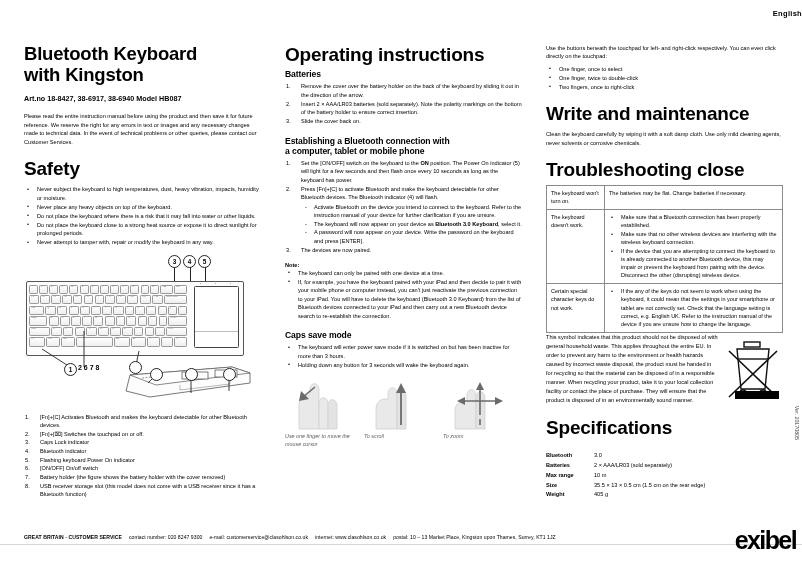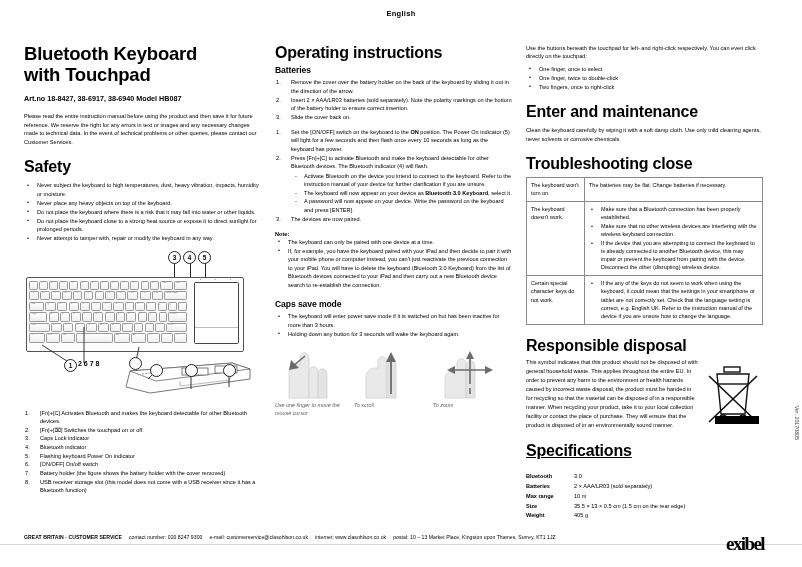--- a/index.html
+++ b/index.html
@@ -12,31 +12,31 @@
     overflow: hidden;
   }
   .page {
     position: relative;
     width: 802px; height: 567px;
     background: #fff;
   }
   .lang-header {
     position: absolute;
     top: 9px; left: 0; right: 0;
-    text-align: center;
+    text-align: right;
     font-size: 7.5px;
     font-weight: bold;
     letter-spacing: 0.3px;
   }
   .cols {
     position: absolute;
     top: 44px; left: 24px;
     width: 756px; height: 465px;
     display: flex;
-    gap: 14px;
+    gap: 24px;
   }
   .col { width: 237px; }
   .col-mid { width: 237px; }
   .col-right { width: 237px; }
 
   h1.title {
     font-size: 18.5px;
     font-weight: bold;
     line-height: 1.12;
     margin: 0 0 9px 0;
@@ -47,21 +47,21 @@
     font-weight: bold;
     margin: 0 0 9px 0;
   }
   p.intro {
     font-size: 5.6px;
     line-height: 1.5;
     margin: 0 0 12px 0;
     text-align: left;
   }
   h2 {
-    font-size: 16px;
+    font-size: 19px;
     font-weight: bold;
     margin: 0 0 5px 0;
     letter-spacing: -0.2px;
   }
   h2.tight { margin-bottom: 3px; }
   h3 {
     font-size: 8.6px;
     font-weight: bold;
     margin: 0 0 3px 0;
     letter-spacing: -0.1px;
@@ -329,42 +329,42 @@
     position: absolute;
     left: 24px; bottom: 27px;
     font-size: 5.1px;
     letter-spacing: 0.05px;
     white-space: nowrap;
   }
   .footer .lbl { font-weight: bold; }
   .footer .sp { display: inline-block; width: 7px; }
   .logo {
     position: absolute;
-    right: 38px; bottom: 14px;
-    font-size: 19px;
+    right: 6px; bottom: 14px;
+    font-size: 25px;
     font-weight: bold;
     letter-spacing: -1.6px;
     line-height: 1;
-    font-family: Liberation Serif, serif;
+    font-family: Liberation Sans, sans-serif;
   }
 </style>
 </head>
 <body>
 
 <div class="page">
 
   <div class="lang-header">English</div>
 
   <div class="cols">
 
     <div class="col">
 
       <h1 class="title">
         <span>Bluetooth Keyboard</span><br>
-        <span>with Touchpad</span>
+        <span>with Kingston</span>
       </h1>
 
       <div class="artno">Art.no  18-8427, 38-6917, 38-6940  Model  HB087</div>
 
       <p class="intro">Please read the entire instruction manual before using the product and then save it for future reference. We reserve the right for any errors in text or images and any necessary changes made to technical data. In the event of technical problems or other queries, please contact our Customer Services.</p>
 
       <h2>Safety</h2>
       <ul class="bullets">
         <li>Never subject the keyboard to high temperatures, dust, heavy vibration, impacts, humidity or moisture.</li>
         <li>Never place any heavy objects on top of the keyboard.</li>
@@ -530,20 +530,24 @@
     <div class="col-mid">
 
       <h2 class="tight">Operating instructions</h2>
       <h3>Batteries</h3>
       <ol class="numlist">
         <li>Remove the cover over the battery holder on the back of the keyboard by sliding it out in the direction of the arrow.</li>
         <li>Insert 2 × AAA/LR03 batteries (sold separately). Note the polarity markings on the bottom of the battery holder to ensure correct insertion.</li>
         <li>Slide the cover back on.</li>
       </ol>
 
+      <h3 class="gap">
+        <span>Establishing a Bluetooth connection with</span><br>
+        <span>a computer, tablet or mobile phone</span>
+      </h3>
 
       <ol class="numlist">
         <li><span>Set the [ON/OFF] switch on the keyboard to the </span><b>ON</b><span> position. The Power On indicator (5) will light for a few seconds and then flash once every 10 seconds as long as the keyboard has power.</span></li>
         <li>
           <span>Press [Fn]+[C] to activate Bluetooth and make the keyboard detectable for other Bluetooth devices. The Bluetooth indicator (4) will flash.</span>
           <ul class="dashes sub">
             <li>Activate Bluetooth on the device you intend to connect to the keyboard. Refer to the instruction manual of your device for further clarification if you are unsure.</li>
             <li><span>The keyboard will now appear on your device as </span><b>Bluetooth 3.0 Keyboard</b><span>, select it.</span></li>
             <li>A password will now appear on your device. Write the password on the keyboard and press [ENTER].</li>
           </ul>
@@ -608,21 +612,21 @@
 
     <div class="col-right">
 
       <p class="intro" style="margin-bottom:4px;">Use the buttons beneath the touchpad for left- and right-click respectively. You can even click directly on the touchpad:</p>
       <ul class="bullets">
         <li>One finger, once to select</li>
         <li>One finger, twice to double-click</li>
         <li>Two fingers, once to right-click</li>
       </ul>
 
-      <h2 class="gap">Enter and maintenance</h2>
+      <h2 class="gap">Write and maintenance</h2>
       <p class="intro">Clean the keyboard carefully by wiping it with a soft damp cloth. Use only mild cleaning agents, never solvents or corrosive chemicals.</p>
 
       <h2 class="gap" style="margin-bottom:2px;">Troubleshooting close</h2>
       <table class="tbl">
         <tbody>
             <tr>
           <td class="k">The keyboard won't turn on.</td>
           <td>The batteries may be flat. Change batteries if necessary.</td>
         </tr>
         <tr>
@@ -639,38 +643,37 @@
           <td class="k">Certain special character keys do not work.</td>
           <td>
             <ul>
               <li>If the any of the keys do not seem to work when using the keyboard, it could mean that the settings in your smartphone or tablet are not correctly set. Check that the language setting is correct, e.g. English UK. Refer to the instruction manual of the device if you are unsure how to change the language.</li>
             </ul>
           </td>
         </tr>
       </tbody>
         </table>
 
-      <h2 class="gap" style="margin-bottom:3px;">Responsible disposal</h2>
       <div class="disposal-wrap">
         <p>This symbol indicates that this product should not be disposed of with general household waste. This applies throughout the entire EU. In order to prevent any harm to the environment or health hazards caused by incorrect waste disposal, the product must be handed in for recycling so that the material can be disposed of in a responsible manner. When recycling your product, take it to your local collection facility or contact the place of purchase. They will ensure that the product is disposed of in an environmentally sound manner.</p>
         <div class="wee">
           <svg width="54" height="62" viewBox="0 0 54 62">
             <rect x="17" y="3" width="16" height="5" fill="none" stroke="#111" stroke-width="1.4"></rect>
             <path d="M10,10 L42,10 L38,50 L14,50 Z" fill="none" stroke="#111" stroke-width="1.4"></path>
             <path d="M11,20 L41,20" stroke="#111" stroke-width="1.4"></path>
             <circle cx="16" cy="55" r="4" fill="none" stroke="#111" stroke-width="1.4"></circle>
             <circle cx="36" cy="55" r="4" fill="none" stroke="#111" stroke-width="1.4"></circle>
             <path d="M2,12 L50,58" stroke="#111" stroke-width="1.6"></path>
             <path d="M50,12 L2,58" stroke="#111" stroke-width="1.6"></path>
           </svg>
         </div>
         <div class="wee-bar"></div>
       </div>
 
-      <h2 class="gap" style="margin-bottom:12px;text-decoration:underline;">Specifications</h2>
+      <h2 class="gap" style="margin-bottom:12px;">Specifications</h2>
       <table class="spec">
         <tbody>
             <tr>
           <td class="sk">Bluetooth</td>
           <td>3.0</td>
         </tr>
         <tr>
           <td class="sk">Batteries</td>
           <td>2 × AAA/LR03 (sold separately)</td>
         </tr>

